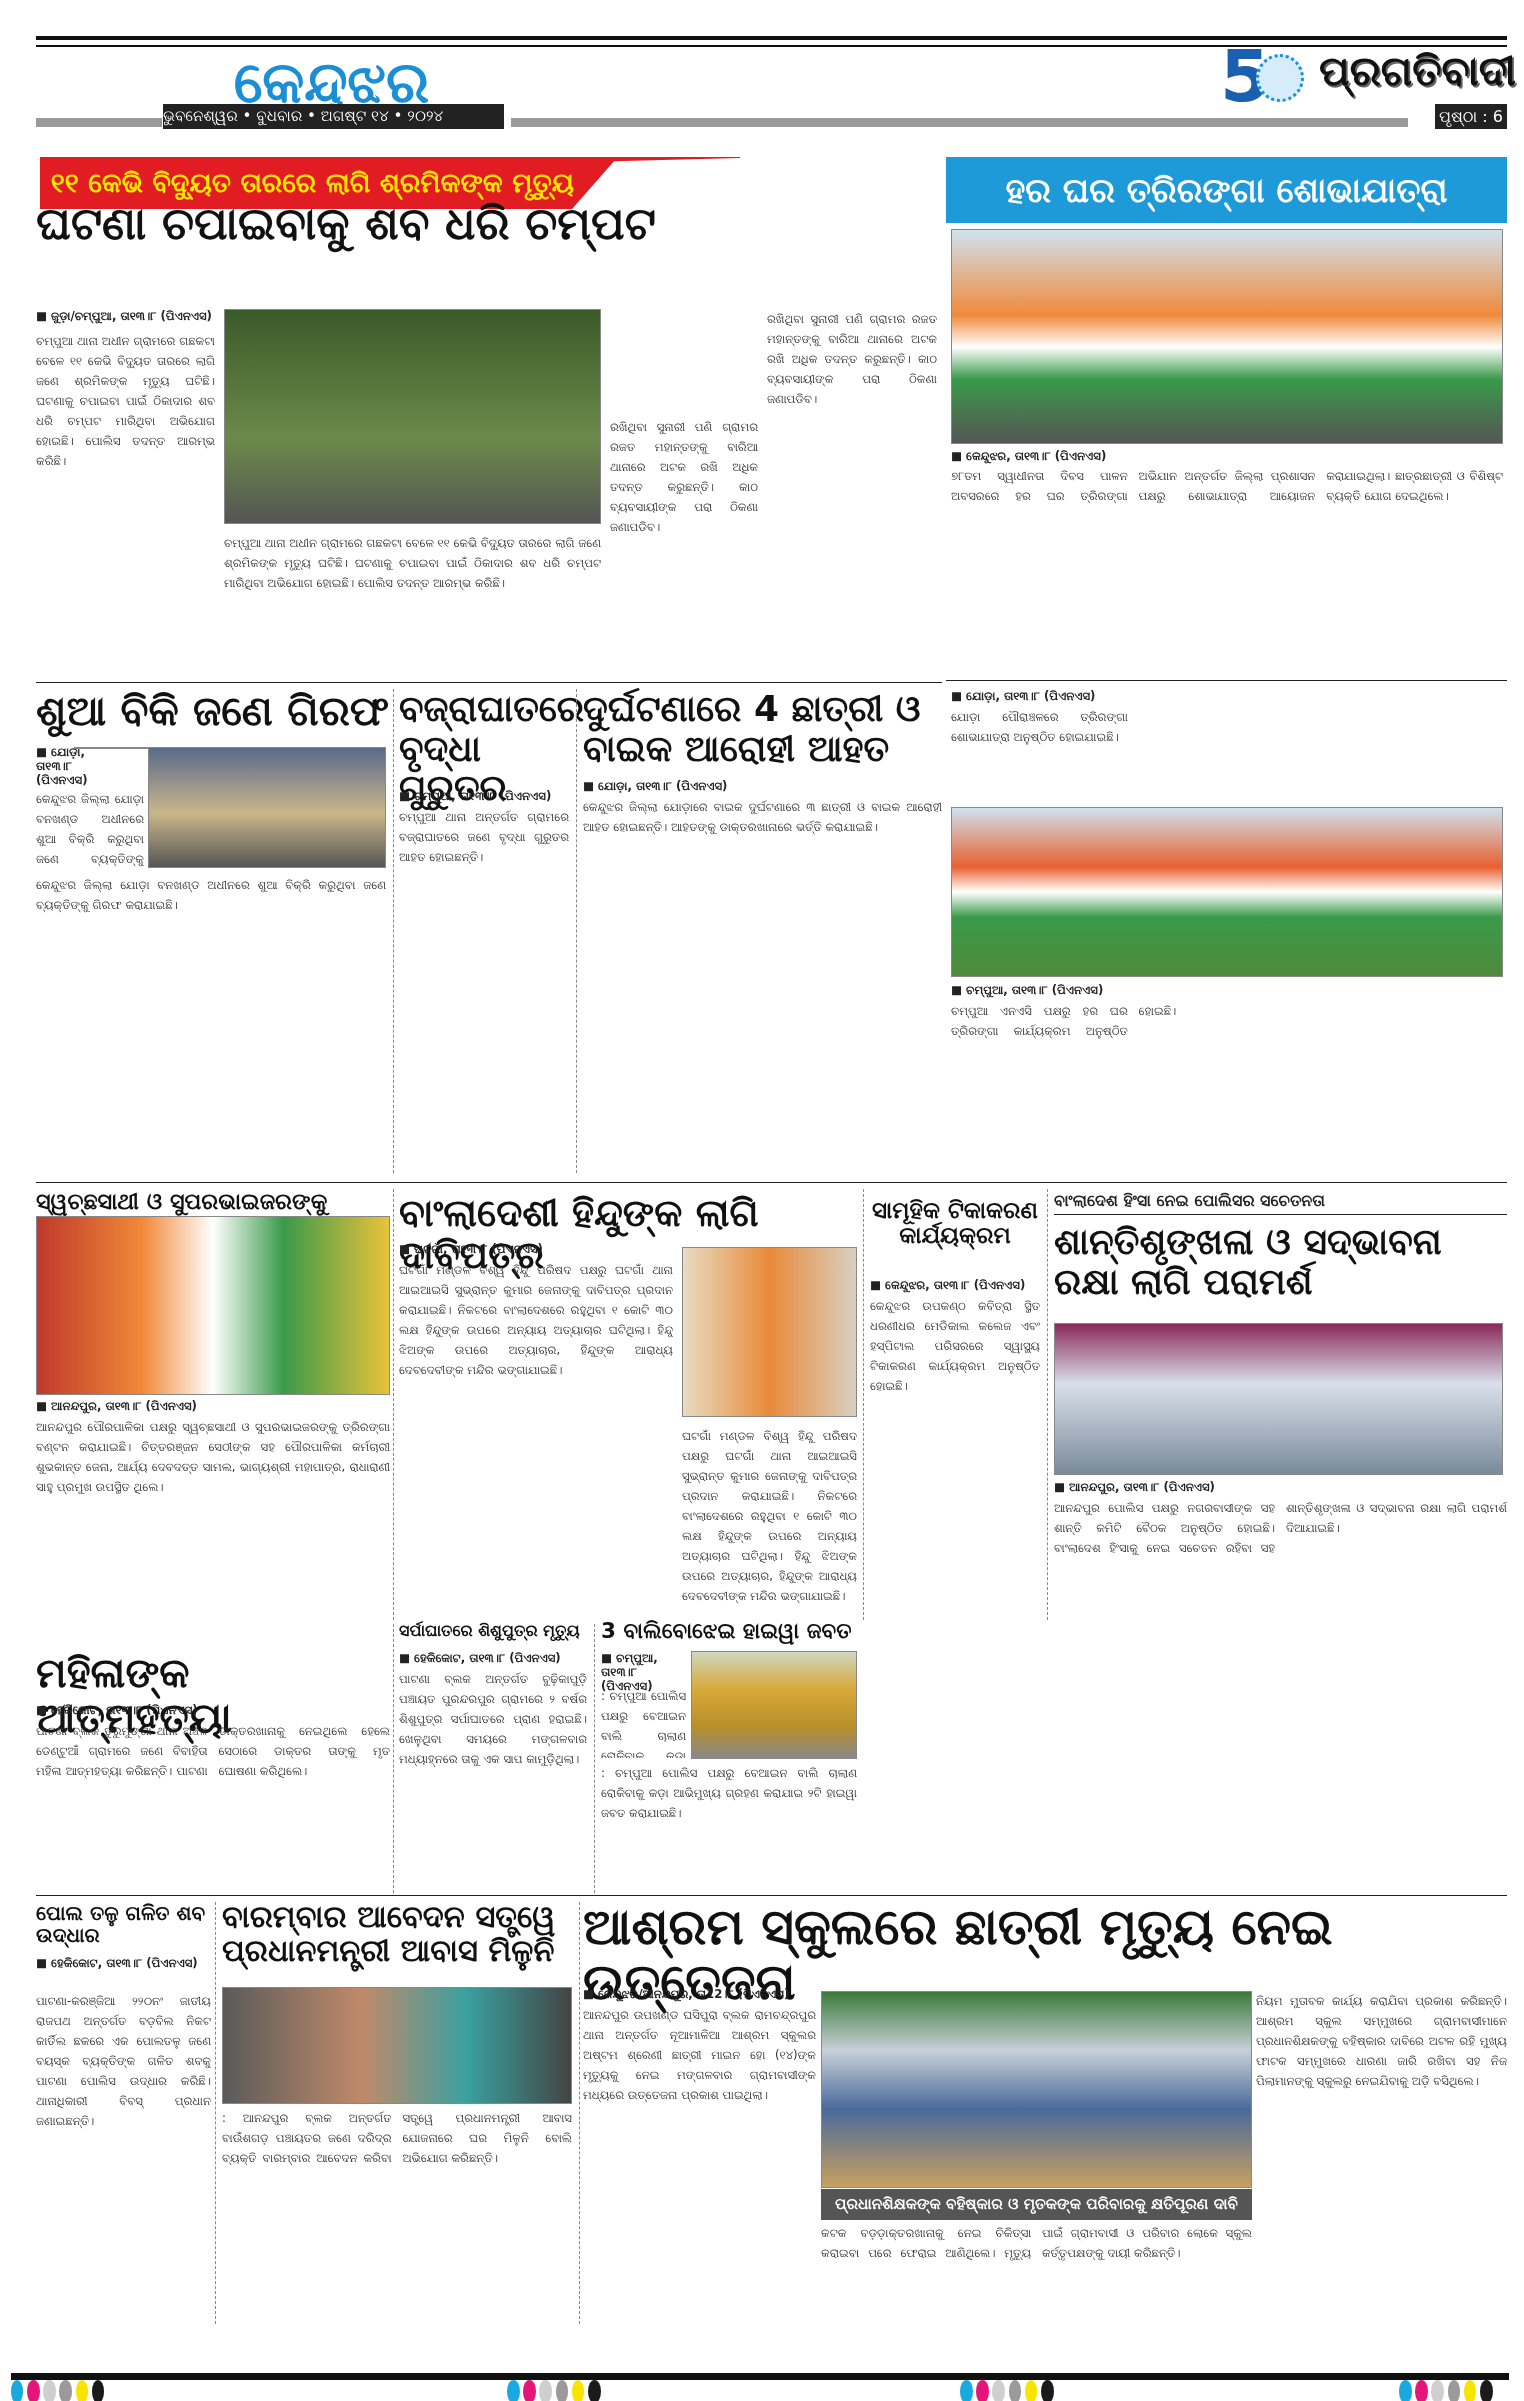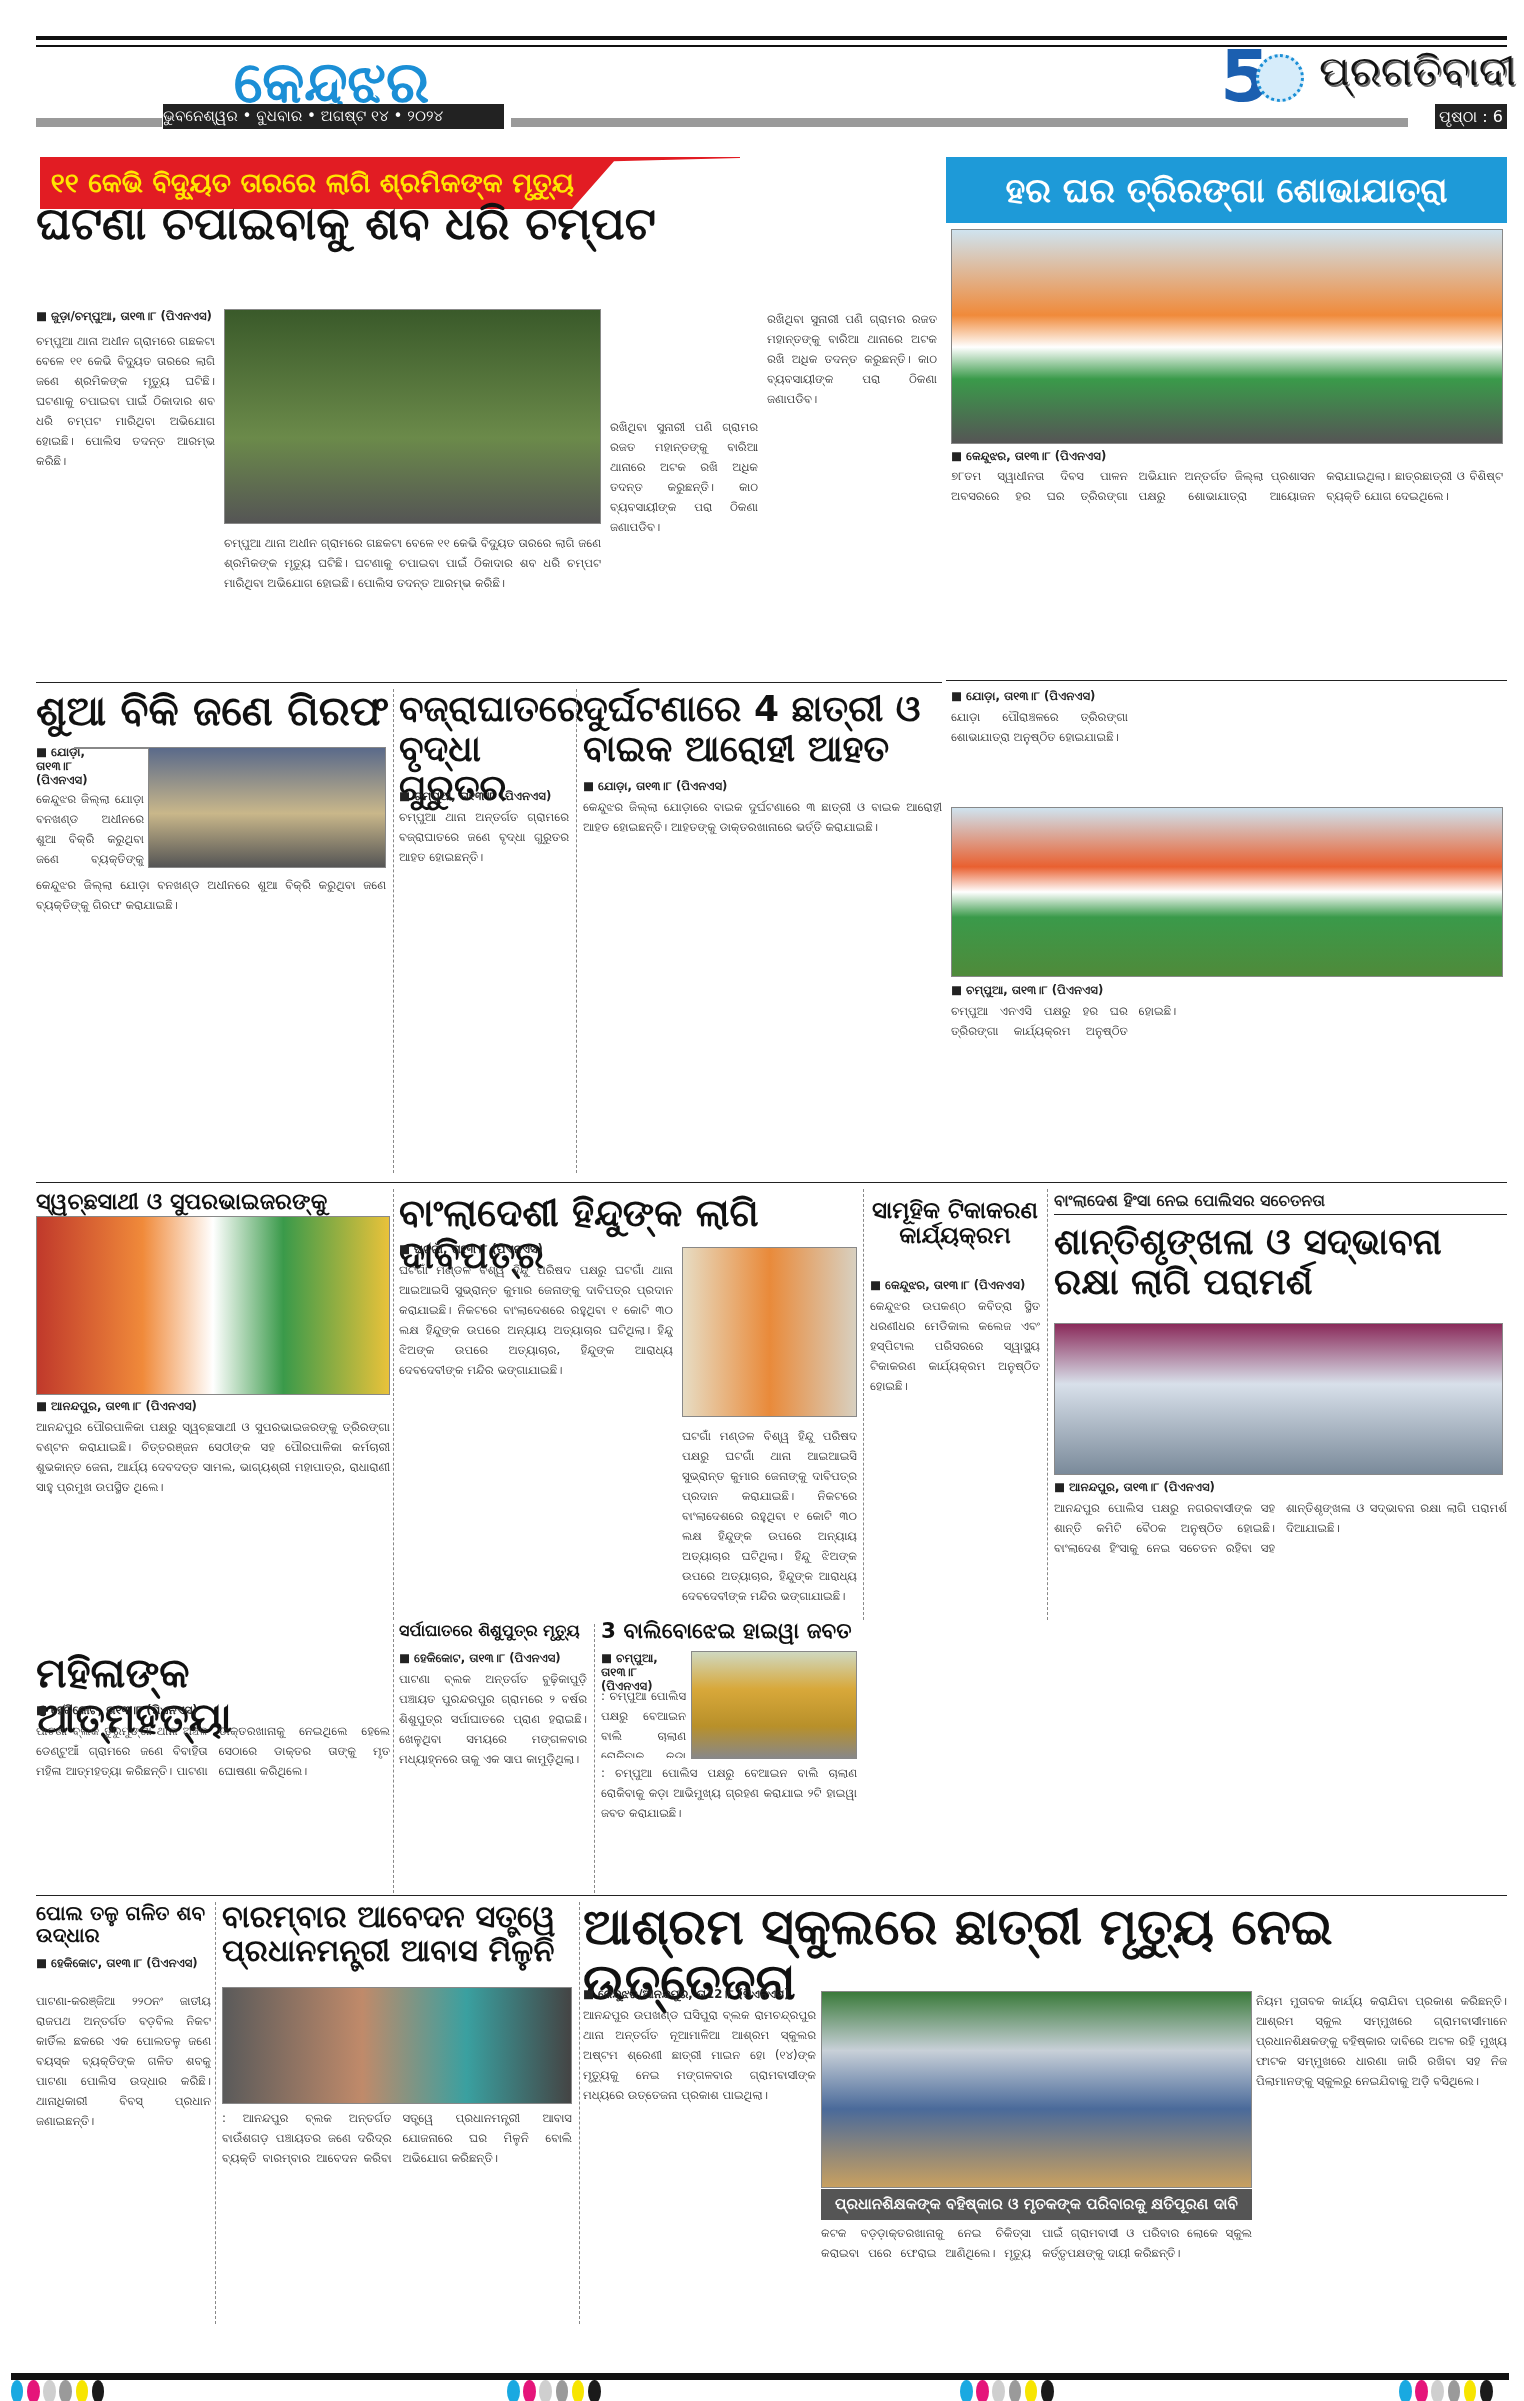--- a/index.html
+++ b/index.html
@@ -3,21 +3,21 @@
 <meta charset="utf-8">
 <style>
 *{box-sizing:border-box;margin:0;padding:0}
 body{width:1525px;height:2401px;background:#fff;font-family:"DejaVu Sans",sans-serif;color:#222;position:relative;overflow:hidden}
 .abs{position:absolute}
 .rule{background:#111}
 .gray{background:#9a9a9a}
 .edition{color:#1b8fd6;font-weight:bold;font-size:57px;text-align:center}
 .dateline{background:#222;color:#fff;font-size:15.2px;text-align:left;line-height:25px}
 .pagebox{background:#222;color:#fff;font-size:16px;text-align:center;line-height:25px}
-.brand{font-size:41px;font-weight:normal;color:#111;text-shadow:1.8px 1.8px 0 #666}
+.brand{font-size:41px;font-weight:bold;color:#111;text-shadow:1.8px 1.8px 0 #666}
 .kicker-red{background:#e21c23;color:#ffe600;font-weight:bold;font-size:27px;line-height:52px;padding-left:10.8px;clip-path:polygon(0 0,100% 0,100% 2%,82% 8%,76% 100%,0 100%)}
 .kicker-blue{background:#1e9ad8;color:#fff;font-weight:bold;font-size:34px;text-align:center;line-height:66px}
 .hl{font-weight:bold;color:#111;line-height:1.1}
 .body{font-size:11.7px;line-height:20px;color:#333;text-align:justify;overflow:hidden}
 .dateline-sm{font-size:11.7px;font-weight:bold;color:#222}
 .photo{border:0.9px solid #888;overflow:hidden}
 .vsep{border-left:0.9px dashed #888}
 .hsep{border-top:1.8px solid #222}
 .caption{background:#555;color:#fff;font-size:15.2px;font-weight:bold;text-align:center;line-height:30.5px}
 .subhl-blue{color:#1b8fd6;font-weight:bold;font-size:20px;line-height:27px}

